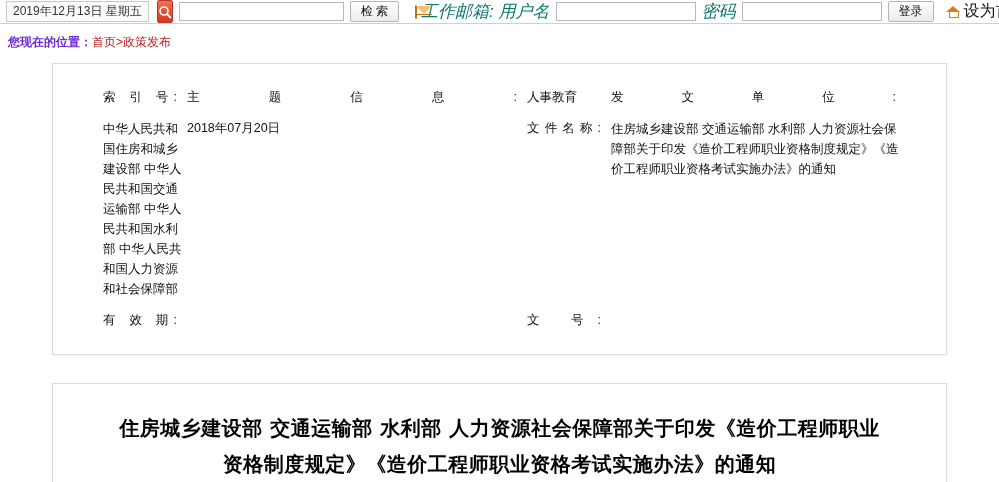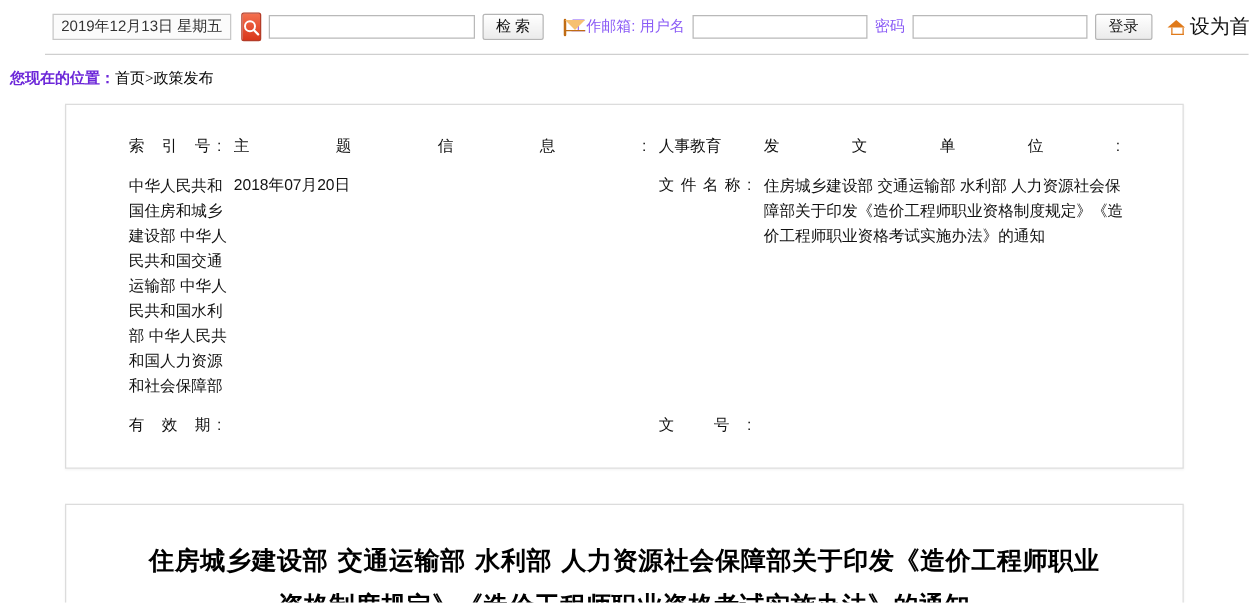--- a/index.html
+++ b/index.html
@@ -11,29 +11,28 @@
     width: 999px;
     height: 482px;
     font-family: "Liberation Sans", sans-serif;
     font-size: 12px;
     color: #000;
     overflow: hidden;
   }
 
   
   .topbar {
-    height: 44px;
+    height: 24px;
     border-bottom: 1px solid #cfcfcf;
     display: flex;
     align-items: center;
     padding: 0 6px;
     box-sizing: border-box;
     background: #ffffff;
     gap: 6px;
-    margin-left: 36px;
   }
   .date-box {
     border: 1px solid #c8c8c8;
     background: #fbfbfb;
     height: 19px;
     line-height: 19px;
     padding: 0 6px;
     font-size: 12px;
     color: #333;
     white-space: nowrap;
@@ -97,23 +96,24 @@
   .mail-icon .flap:before {
     content: "";
     position: absolute;
     left: 0; top: 0;
     width: 0; height: 0;
     border-left: 8px solid transparent;
     border-right: 8px solid transparent;
     border-top: 8px solid #f6c071;
   }
   .label-text {
-    font-size: 12px;
-    color: #8b5cf6;
-    white-space: nowrap;
+    font-size: 17px;
+    color: #0f766e;
+    white-space: nowrap;
+    font-style: italic;
   }
   .field-input {
     width: 140px;
     height: 19px;
     border: 1px solid #b9b9b9;
     background: #fff;
     font-size: 12px;
     padding: 0 4px;
     box-sizing: border-box;
     outline: none;
@@ -170,21 +170,21 @@
     padding: 10px 0 0 8px;
     font-size: 12px;
     color: #333;
     display: flex;
     align-items: baseline;
   }
   .breadcrumb .bc-label {
     color: #6d28d9;
     font-weight: bold;
   }
-  .breadcrumb .bc-path { color: #000000; font-family: Liberation Serif, serif; }
+  .breadcrumb .bc-path { color: #b91c1c; }
 
   
   .wrap {
     padding: 0 52px;
     box-sizing: border-box;
   }
   .card {
     border: 1px solid #dcdcdc;
     background: #fff;
     margin-top: 12px;

